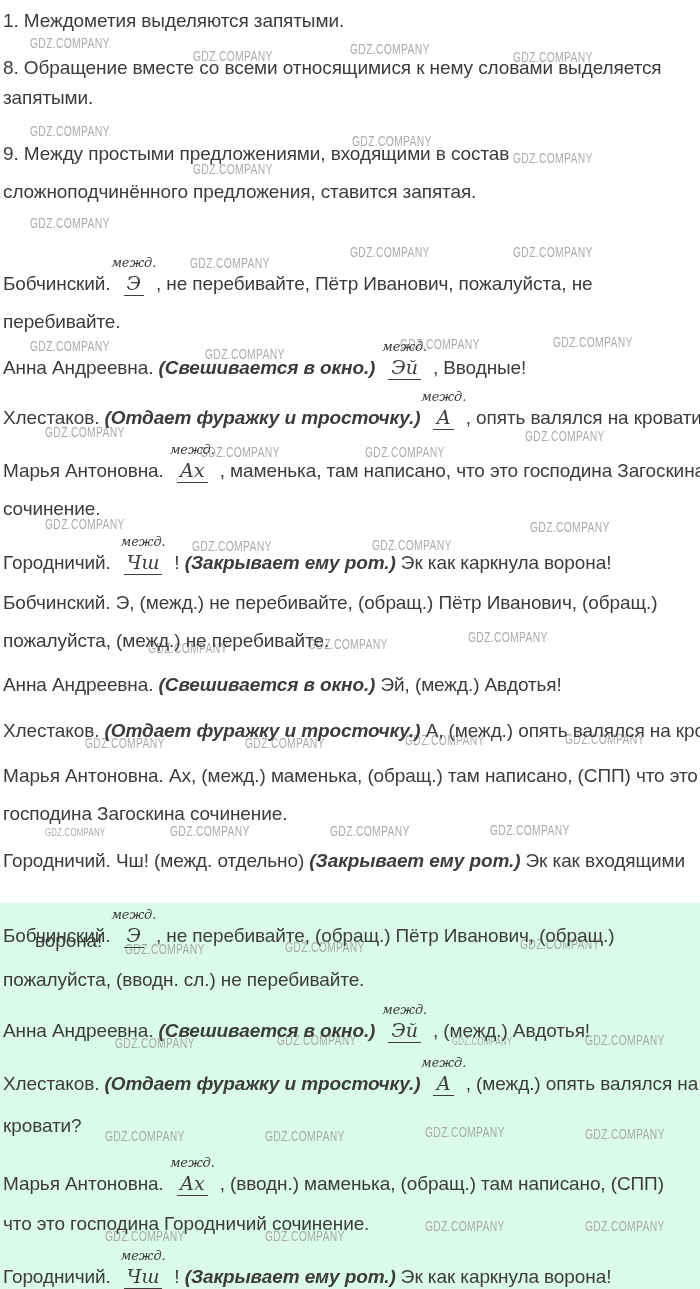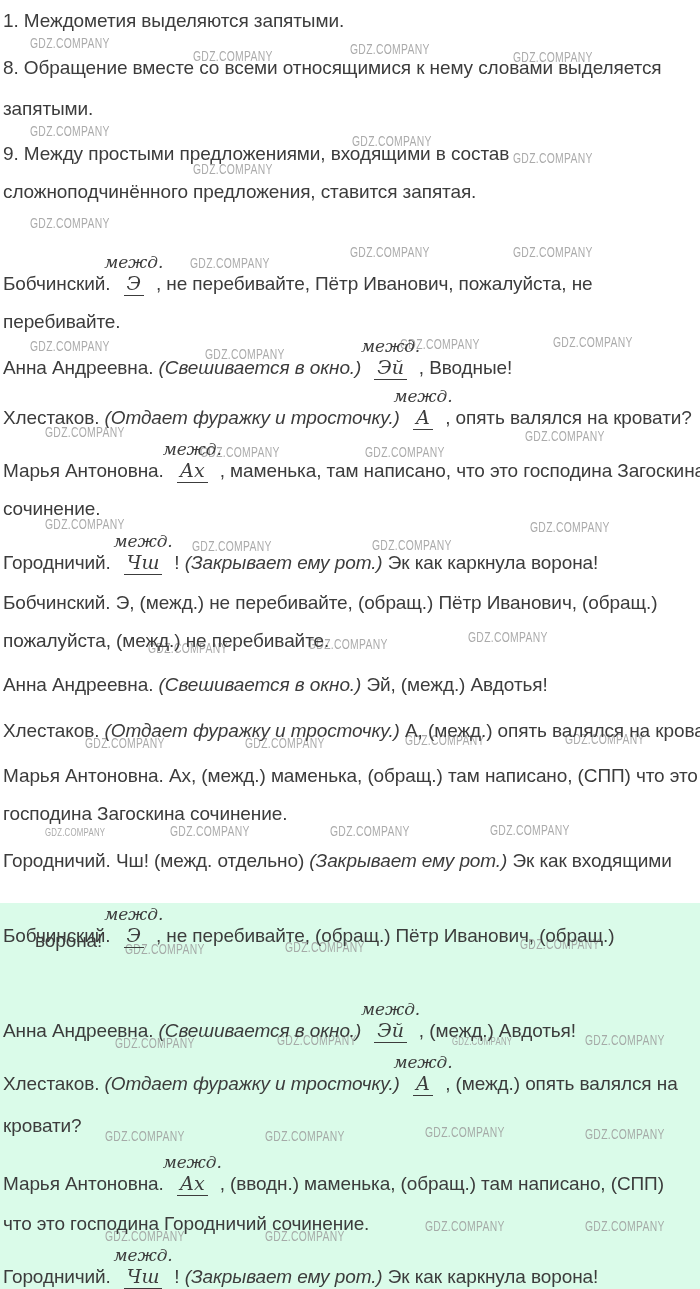--- a/index.html
+++ b/index.html
@@ -33,34 +33,34 @@
   
   .line {
     position: absolute;
     left: 3px;
     font-size: 19px;
     line-height: 25px;
     white-space: nowrap;
     letter-spacing: -0.1px;
   }
   .plain { font-style: normal; }
-  .stage { font-style: italic; font-weight: 400; }
+  .stage { font-style: italic; font-weight: 700; }
   .interj {
     position: relative;
     display: inline-block;
     margin: 0 12px 0 13px;
   }
   .interj-label {
     position: absolute;
     top: -15px;
     left: 50%;
     transform: translateX(-50%);
     font-family: "DejaVu Serif", serif;
     font-style: italic;
-    font-size: 17px;
+    font-size: 13px;
     line-height: 13px;
     white-space: nowrap;
   }
   .interj-word {
     font-family: "DejaVu Serif", serif;
     font-style: italic;
     font-size: 19px;
     padding: 0 3px 1px 3px;
     border-bottom: 1.6px solid currentColor;
   }
@@ -117,38 +117,39 @@
     <span class="wm" style="left: 425px; top: 1124px;">GDZ.COMPANY</span>
     <span class="wm" style="left: 585px; top: 1126px;">GDZ.COMPANY</span>
     <span class="wm" style="left: 425px; top: 1218px;">GDZ.COMPANY</span>
     <span class="wm" style="left: 585px; top: 1218px;">GDZ.COMPANY</span>
     <span class="wm" style="left: 105px; top: 1228px;">GDZ.COMPANY</span>
     <span class="wm" style="left: 265px; top: 1228px;">GDZ.COMPANY</span>
   </div>
 <div class="layer">
     <div class="line" style="top: 8px;"><span class="plain">1. Междометия выделяются запятыми.</span></div>
     <div class="line" style="top: 55px;"><span class="plain">8. Обращение вместе со всеми относящимися к нему словами выделяется</span></div>
-    <div class="line" style="top: 96px;"><span class="plain">запятыми.</span></div>
+    <div class="line" style="top: 85px;"><span class="plain">запятыми.</span></div>
     <div class="line" style="top: 141px;"><span class="plain">9. Между простыми предложениями, входящими в состав</span></div>
     <div class="line" style="top: 179px;"><span class="plain">сложноподчинённого предложения, ставится запятая.</span></div>
     <div class="line" style="top: 271px;"><span class="plain">Бобчинский.</span><span class="interj"><span class="interj-label">межд.</span><span class="interj-word">Э</span></span><span class="plain">, не перебивайте, Пётр Иванович, пожалуйста, не</span></div>
     <div class="line" style="top: 309px;"><span class="plain">перебивайте.</span></div>
     <div class="line" style="top: 355px;"><span class="plain">Анна Андреевна. </span><span class="stage">(Свешивается в окно.)</span><span class="interj"><span class="interj-label">межд.</span><span class="interj-word">Эй</span></span><span class="plain">, Вводные!</span></div>
     <div class="line" style="top: 405px;"><span class="plain">Хлестаков. </span><span class="stage">(Отдает фуражку и тросточку.)</span><span class="interj"><span class="interj-label">межд.</span><span class="interj-word">А</span></span><span class="plain">, опять валялся на кровати?</span></div>
     <div class="line" style="top: 458px;"><span class="plain">Марья Антоновна.</span><span class="interj"><span class="interj-label">межд.</span><span class="interj-word">Ах</span></span><span class="plain">, маменька, там написано, что это господина Загоскина</span></div>
     <div class="line" style="top: 496px;"><span class="plain">сочинение.</span></div>
     <div class="line" style="top: 550px;"><span class="plain">Городничий.</span><span class="interj"><span class="interj-label">межд.</span><span class="interj-word">Чш</span></span><span class="plain">! </span><span class="stage">(Закрывает ему рот.)</span><span class="plain"> Эк как каркнула ворона!</span></div>
     <div class="line" style="top: 590px;"><span class="plain">Бобчинский. Э, (межд.) не перебивайте, (обращ.) Пётр Иванович, (обращ.)</span></div>
     <div class="line" style="top: 672px;"><span class="plain">Анна Андреевна. </span><span class="stage">(Свешивается в окно.)</span><span class="plain"> Эй, (межд.) Авдотья!</span></div>
     <div class="line" style="top: 628px;"><span class="plain">пожалуйста, (межд.) не перебивайте.</span></div>
     <div class="line" style="top: 718px;"><span class="plain">Хлестаков. </span><span class="stage">(Отдает фуражку и тросточку.)</span><span class="plain"> А, (межд.) опять валялся на кровати?</span></div>
     <div class="line" style="top: 763px;"><span class="plain">Марья Антоновна. Ах, (межд.) маменька, (обращ.) там написано, (СПП) что это</span></div>
     <div class="line" style="top: 801px;"><span class="plain">господина Загоскина сочинение.</span></div>
     <div class="line" style="top: 848px;"><span class="plain">Городничий. Чш! (межд. отдельно) </span><span class="stage">(Закрывает ему рот.)</span><span class="plain"> Эк как входящими</span></div>
     <div class="line" style="top: 928px; margin-left: 32px;"><span class="plain">ворона!</span></div>
     <div class="line" style="top: 923px;"><span class="plain">Бобчинский.</span><span class="interj"><span class="interj-label">межд.</span><span class="interj-word">Э</span></span><span class="plain">, не перебивайте, (обращ.) Пётр Иванович, (обращ.)</span></div>
+    <div class="line" style="top: 967px;"><span class="plain">пожалуйста, (вводн. сл.) не перебивайте.</span></div>
     <div class="line" style="top: 1018px;"><span class="plain">Анна Андреевна. </span><span class="stage">(Свешивается в окно.)</span><span class="interj"><span class="interj-label">межд.</span><span class="interj-word">Эй</span></span><span class="plain">, (межд.) Авдотья!</span></div>
     <div class="line" style="top: 1071px;"><span class="plain">Хлестаков. </span><span class="stage">(Отдает фуражку и тросточку.)</span><span class="interj"><span class="interj-label">межд.</span><span class="interj-word">А</span></span><span class="plain">, (межд.) опять валялся на</span></div>
     <div class="line" style="top: 1113px;"><span class="plain">кровати?</span></div>
     <div class="line" style="top: 1171px;"><span class="plain">Марья Антоновна.</span><span class="interj"><span class="interj-label">межд.</span><span class="interj-word">Ах</span></span><span class="plain">, (вводн.) маменька, (обращ.) там написано, (СПП)</span></div>
     <div class="line" style="top: 1211px;"><span class="plain">что это господина Городничий сочинение.</span></div>
     <div class="line" style="top: 1264px;"><span class="plain">Городничий.</span><span class="interj"><span class="interj-label">межд.</span><span class="interj-word">Чш</span></span><span class="plain">! </span><span class="stage">(Закрывает ему рот.)</span><span class="plain"> Эк как каркнула ворона!</span></div>
   </div>
 
 </body></html>

